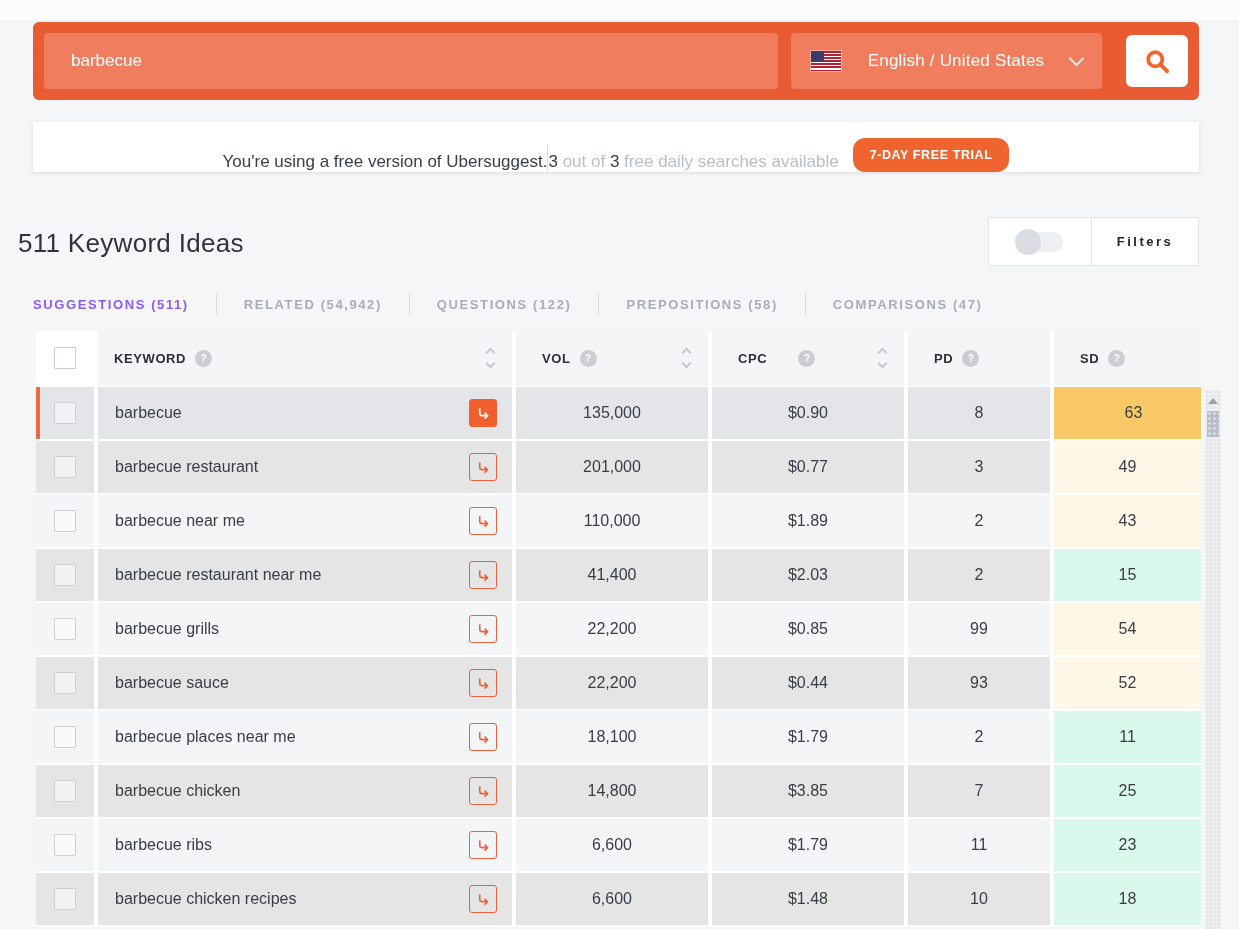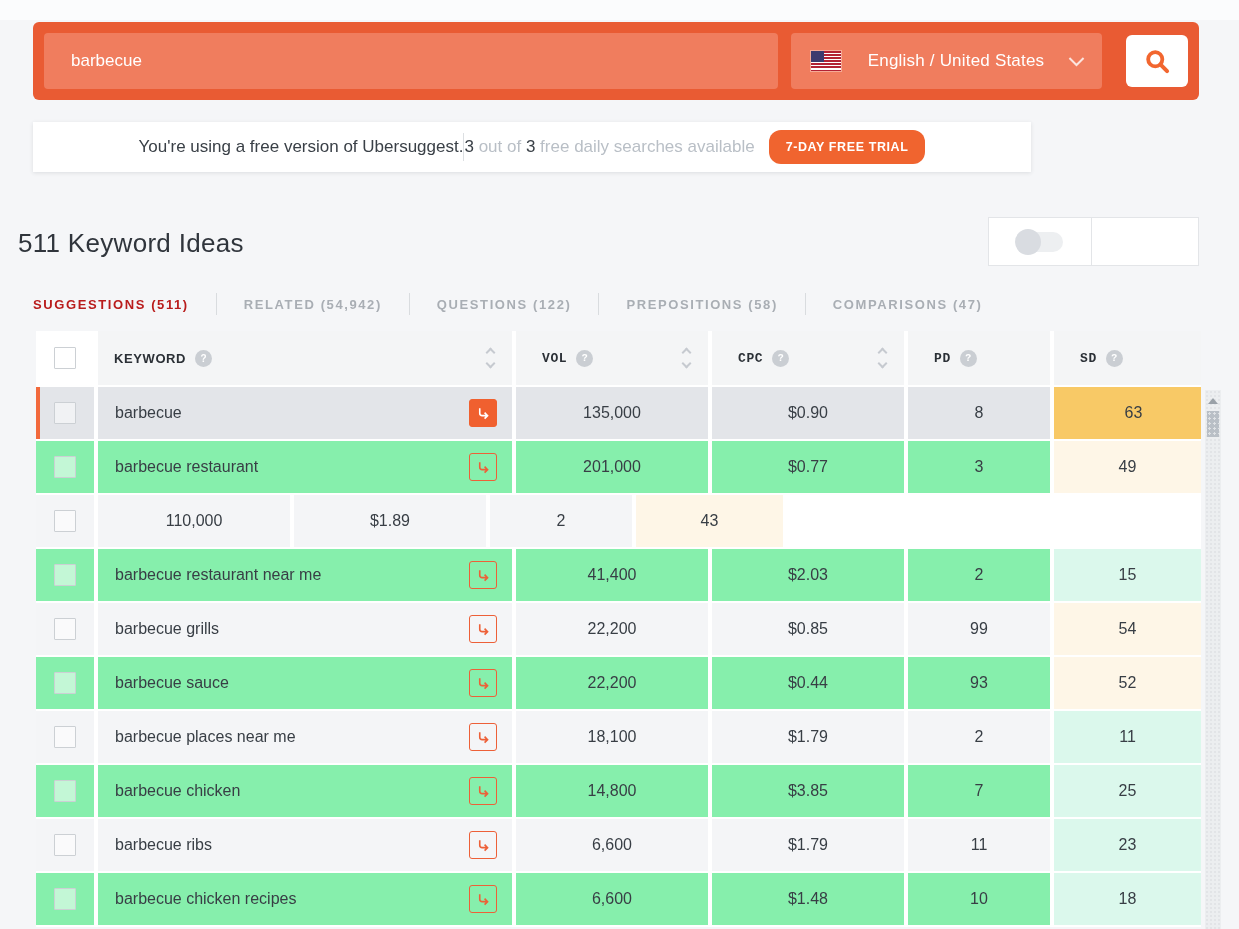--- a/index.html
+++ b/index.html
@@ -18,22 +18,22 @@
   .flag { width:30px; height:20px; position:relative; flex:0 0 auto;
     background:repeating-linear-gradient(#b22234 0 1.6px, #fff 1.6px 3.1px); box-shadow:0 0 0 1px rgba(255,255,255,.35); }
   .flag::after { content:""; position:absolute; left:0; top:0; width:13px; height:11px; background:#3c3b6e; }
   .lang-label { flex:1; text-align:center; font-size:17px; letter-spacing:.2px; }
   .chevron-down { width:11px; height:11px; border-right:2px solid rgba(255,255,255,.8);
     border-bottom:2px solid rgba(255,255,255,.8); transform:rotate(45deg) translate(-2px,-2px); }
   .search-btn { margin-left:auto; width:62px; height:52px; background:#fff; border:none;
     border-radius:6px; display:flex; align-items:center; justify-content:center; cursor:pointer; }
 
   
-  .trial-banner { position:absolute; left:33px; top:122px; width:998px; height:50px; background:#fff;
-    box-shadow:0 1px 4px rgba(40,50,60,.12); display:flex; align-items:center; justify-content:center; }
+  .trial-banner { position:absolute; left:33px; top:122px; width:1166px; height:50px; background:#fff;
+    box-shadow:0 1px 4px rgba(40,50,60,.12); display:flex; align-items:flex-end; justify-content:center; }
   .banner-msg { font-size:17px; color:#3a4047; }
   .banner-divider { width:1px; height:28px; background:#dcdfe2; }
   .banner-quota { font-size:17px; color:#b9bfc6; }
   .banner-quota .dark { color:#3a4047; }
   .trial-btn { background:#f0642f; color:#fff; font-size:12.5px; font-weight:bold; letter-spacing:.6px;
     border:none; border-radius:12px; padding:10px 17px; cursor:pointer; margin-left:14px; font-family:inherit; }
 
   
   .page-title { position:absolute; left:18px; top:228px; font-size:26px; color:#30353c;
     font-weight:400; letter-spacing:.3px; }
@@ -43,47 +43,47 @@
     border-right:1px solid #e3e5e8; }
   .toggle { width:46px; height:20px; border-radius:10px; background:#edeff1; position:relative; cursor:pointer; }
   .toggle-knob { position:absolute; left:-2px; top:-3px; width:26px; height:26px; border-radius:50%; background:#d9dce1; }
   .filters-cell { flex:1; display:flex; align-items:center; justify-content:center;
     font-size:13px; font-weight:bold; letter-spacing:2.5px; color:#22262b; cursor:pointer; }
 
   
   .tabs { position:absolute; left:33px; top:293px; display:flex; align-items:center; height:22px; }
   .tab { font-size:13px; font-weight:bold; letter-spacing:1.6px; color:#a9aeb4; cursor:pointer; padding:0 27px; white-space:nowrap; }
   .tab:first-child { padding-left:0; }
-  .tab.active { color:#b91c1c; }
+  .tab.active { color:#8b5cf6; }
   .tab-divider { width:1px; height:22px; background:#d9dcdf; }
 
   
   .keyword-table { position:absolute; left:36px; top:331px; width:1165px; background:#fff; }
   .t-row { display:flex; gap:4px; height:52px; margin-bottom:2px; }
   .t-row.header { height:54px; }
   .cell { display:flex; align-items:center; position:relative; }
   .c-check { width:58px; justify-content:center; }
   .c-kw { width:414px; }
   .c-vol { width:192px; }
-  .c-cpc { width:192px; }
+  .c-cpc { width:192px;gap:22px; }
   .c-pd { width:142px; }
   .c-sd { width:147px; }
   .t-row.header .cell { background:#f4f5f6; }
   .t-row.header .c-check { background:#fff; }
   .t-row.selected .cell { background:#e3e5e9; }
-  .t-row.white .cell { background:#86efac; }
+  .t-row.white .cell { background:#e5e5e5; }
   .t-row.grey .cell { background:#f4f5f7; }
   .t-row .c-sd.sd-high { background:#f8c966;padding-left:12px; }
   .t-row .c-sd.sd-med  { background:#fef6e7; }
   .t-row .c-sd.sd-low  { background:#dbf8ec; }
 
   .cb { width:22px; height:22px; border:1px solid #ccd0d4; border-radius:1px; cursor:pointer; background:rgba(255,255,255,.5); }
   .sel-bar { position:absolute; left:0; top:0; width:4px; height:100%; background:#f2693c; }
 
-  .h-pad { padding-left:26px;font-family:Liberation Mono, monospace; }
+  .h-pad { padding-left:26px; }
   .t-row.header .c-kw { padding-left:16px; }
   .h-label { font-size:13px; font-weight:bold; color:#2b3036; letter-spacing:.6px; }
   .help-icon { width:17px; height:17px; border-radius:50%; background:#caced3; color:#fff;
     font-size:10px; font-weight:bold; display:flex; align-items:center; justify-content:center;
     margin-left:9px; cursor:pointer; flex:0 0 auto; }
   .sort-icons { margin-left:auto; margin-right:18px; display:flex; flex-direction:column; gap:4px; cursor:pointer; }
   .caret-up { width:7px; height:7px; border-left:2px solid #c6cad0; border-top:2px solid #c6cad0; transform:rotate(45deg); }
   .caret-dn { width:7px; height:7px; border-left:2px solid #c6cad0; border-top:2px solid #c6cad0; transform:rotate(225deg); }
 
   .kw-text { font-size:16px; color:#383e45; padding-left:17px; }
@@ -128,20 +128,21 @@
   <button class="trial-btn">7-DAY FREE TRIAL</button>
 </div>
 
 <h1 class="page-title">511 Keyword Ideas</h1>
 <div class="filters-box">
   <div class="toggle-cell">
     <span class="toggle">
       <span class="toggle-knob"></span>
     </span>
   </div>
+  <div class="filters-cell">Filters</div>
 </div>
 
 <div class="tabs">
   <span class="tab active">SUGGESTIONS (511)</span>
   <span class="tab-divider"></span>
   <span class="tab">RELATED (54,942)</span>
   <span class="tab-divider"></span>
   <span class="tab">QUESTIONS (122)</span>
   <span class="tab-divider"></span>
   <span class="tab">PREPOSITIONS (58)</span>
@@ -223,20 +224,28 @@
     <div class="cell num c-vol">201,000</div>
     <div class="cell num c-cpc">$0.77</div>
     <div class="cell num c-pd">3</div>
     <div class="cell num c-sd sd-med">49</div>
   </div>
 
   <div class="t-row grey">
     <div class="cell c-check">
         <span class="cb"></span>
       </div>
+    <div class="cell c-kw">
+      <span class="kw-text">barbecue near me</span>
+      <button class="open-btn outline">
+          <svg width="15" height="15" viewBox="0 0 14 14">
+            <path d="M3.5 2 V6.8 Q3.5 9 5.8 9 H10.5 M8 6.2 L10.8 9 L8 11.8" fill="none" stroke="currentColor" stroke-width="1.5"></path>
+          </svg>
+        </button>
+    </div>
     <div class="cell num c-vol">110,000</div>
     <div class="cell num c-cpc">$1.89</div>
     <div class="cell num c-pd">2</div>
     <div class="cell num c-sd sd-med">43</div>
   </div>
 
   <div class="t-row white">
     <div class="cell c-check">
         <span class="cb"></span>
       </div>

